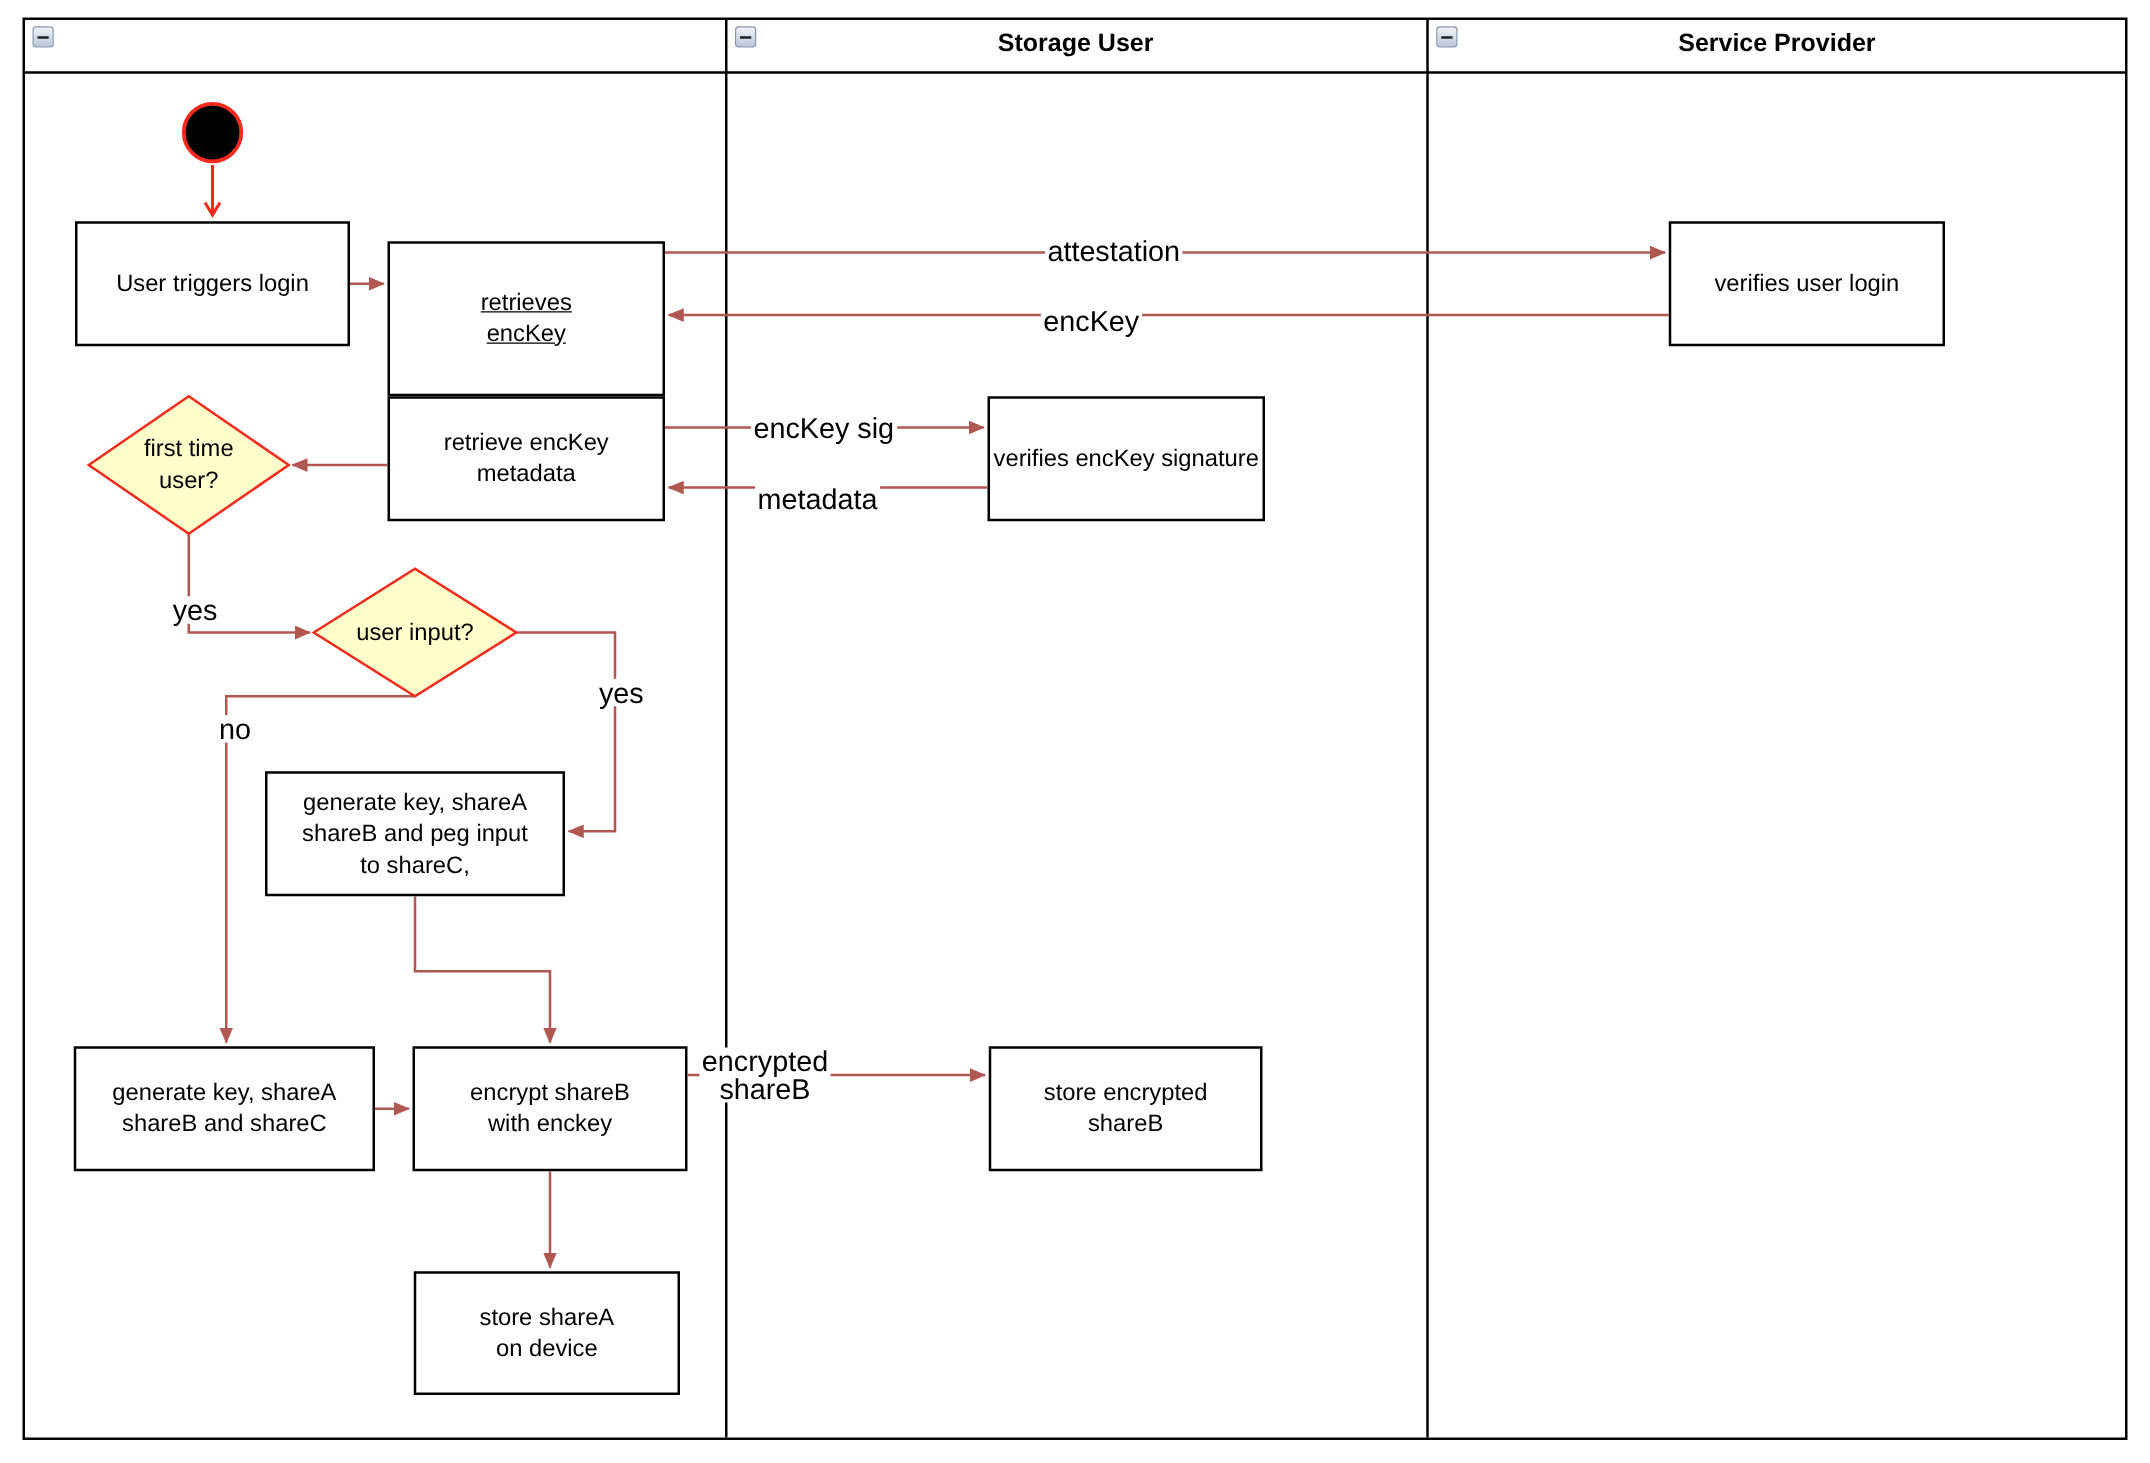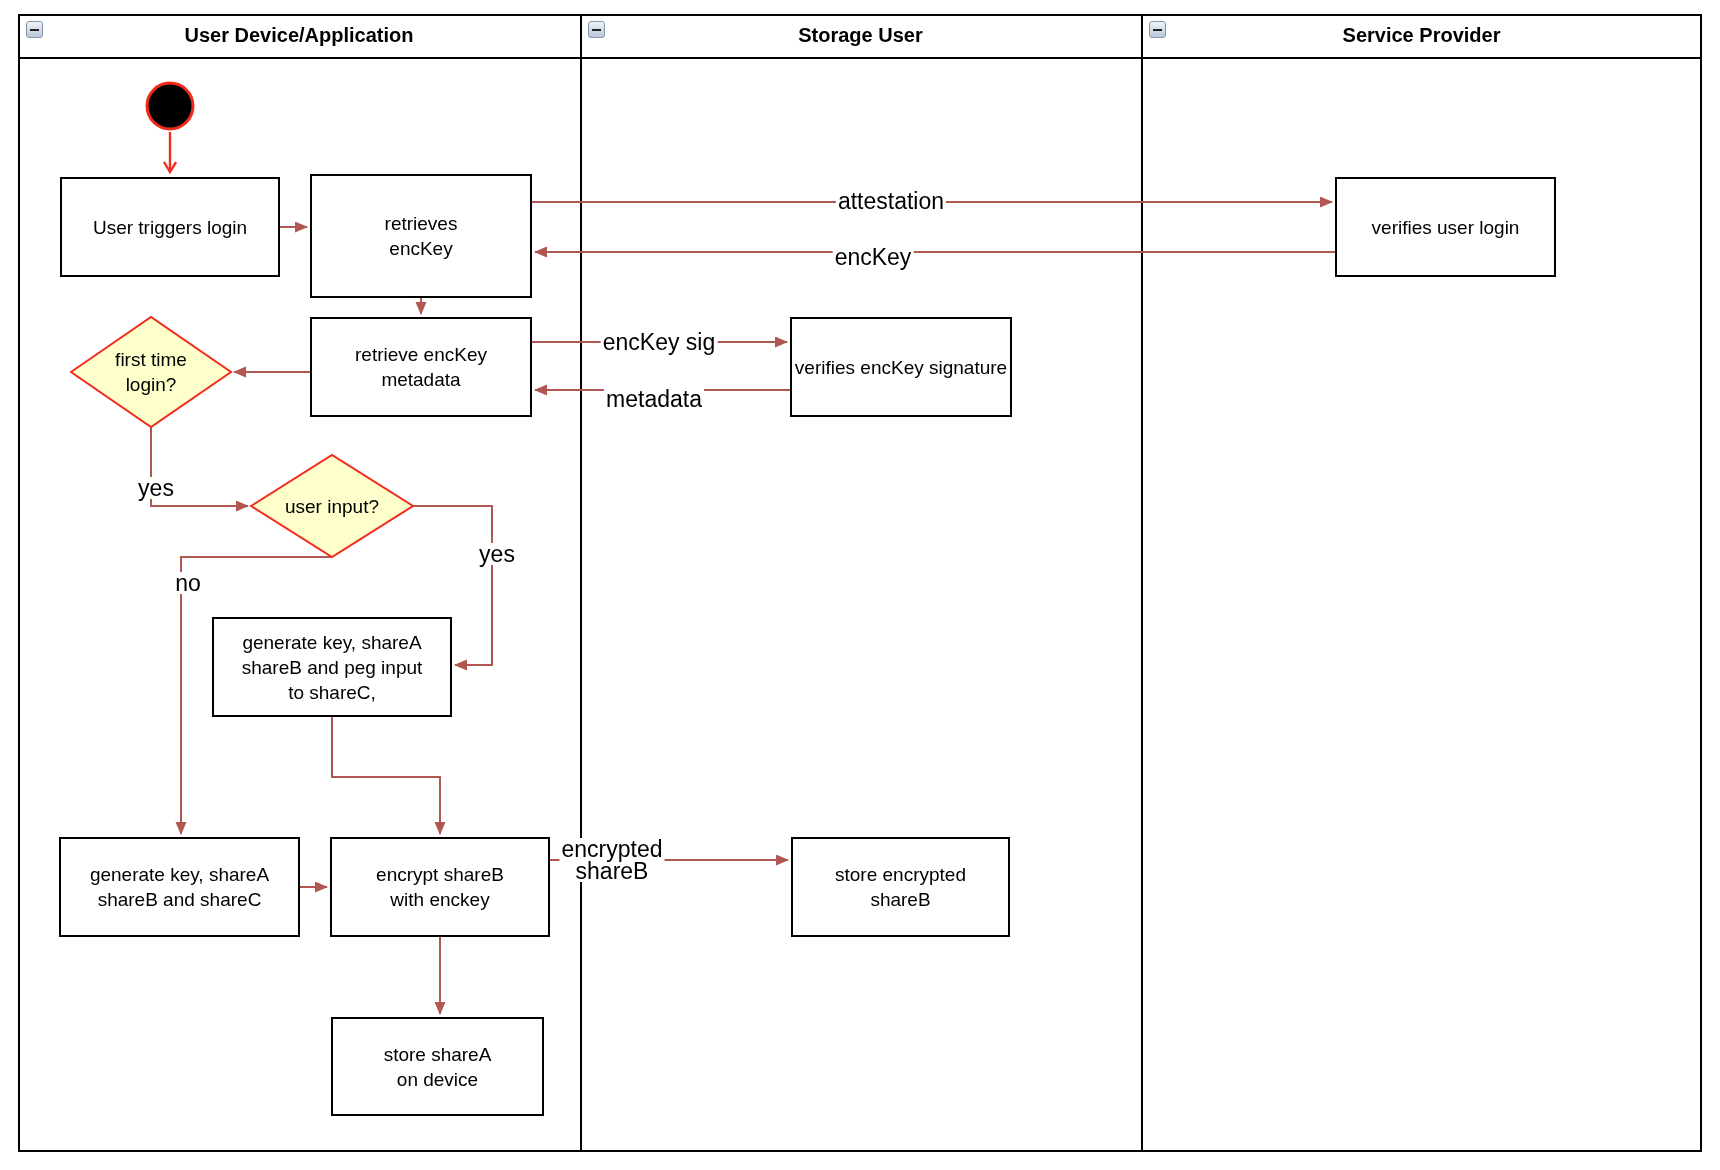--- a/index.html
+++ b/index.html
@@ -36,21 +36,20 @@
 <body>
 
 <div id="canvas">
 
   <div class="pool">
     <div class="pool-header"></div>
     <div class="lane-divider" style="left:560px;"></div>
     <div class="lane-divider" style="left:1121px;"></div>
   </div>
 
-  <div class="lane-title" style="left:18px;width:562px;top:14px;">User Device/Application</div>
   <div class="lane-title" style="left:580px;width:561px;top:14px;">Storage User</div>
   <div class="lane-title" style="left:1141px;width:561px;top:14px;">Service Provider</div>
 
   <div class="collapse-btn" style="left:26px;top:21px;">
     <span class="dash"></span>
   </div>
   <div class="collapse-btn" style="left:588px;top:21px;">
     <span class="dash"></span>
   </div>
   <div class="collapse-btn" style="left:1149px;top:21px;">
@@ -84,31 +83,31 @@
     <path d="M300,887 L327,887" stroke="#b15752" stroke-width="2" fill="none" marker-end="url(#arrowBrown)"></path>
     <path d="M550,860 L788,860" stroke="#b15752" stroke-width="2" fill="none" marker-end="url(#arrowBrown)"></path>
     <path d="M440,937 L440,1014" stroke="#b15752" stroke-width="2" fill="none" marker-end="url(#arrowBrown)"></path>
 
     <polygon points="71,372 151,317 231,372 151,427" fill="#ffffcc" stroke="#f42a1d" stroke-width="2"></polygon>
     <polygon points="251,506 332,455 413,506 332,557" fill="#ffffcc" stroke="#f42a1d" stroke-width="2"></polygon>
   </svg>
 
   <div class="diamond-label" style="left:71px;top:317px;width:160px;height:110px;">
     <span class="ln">first time</span>
-    <span class="ln">login?</span>
+    <span class="ln">user?</span>
   </div>
   <div class="diamond-label" style="left:251px;top:455px;width:162px;height:102px;">
     <span class="ln">user input?</span>
   </div>
 
   <div class="node" style="left:60px;top:177px;width:220px;height:100px;">
     <span class="ln">User triggers login</span>
   </div>
 
-  <div class="node" style="left:310px;top:174px;width:222px;height:124px;">
+  <div class="node" style="left:310px;top:193px;width:222px;height:124px;text-decoration:underline;">
     <span class="ln">retrieves</span>
     <span class="ln">encKey</span>
   </div>
 
   <div class="node" style="left:1335px;top:177px;width:221px;height:100px;">
     <span class="ln">verifies user login</span>
   </div>
 
   <div class="node" style="left:310px;top:317px;width:222px;height:100px;">
     <span class="ln">retrieve encKey</span>

